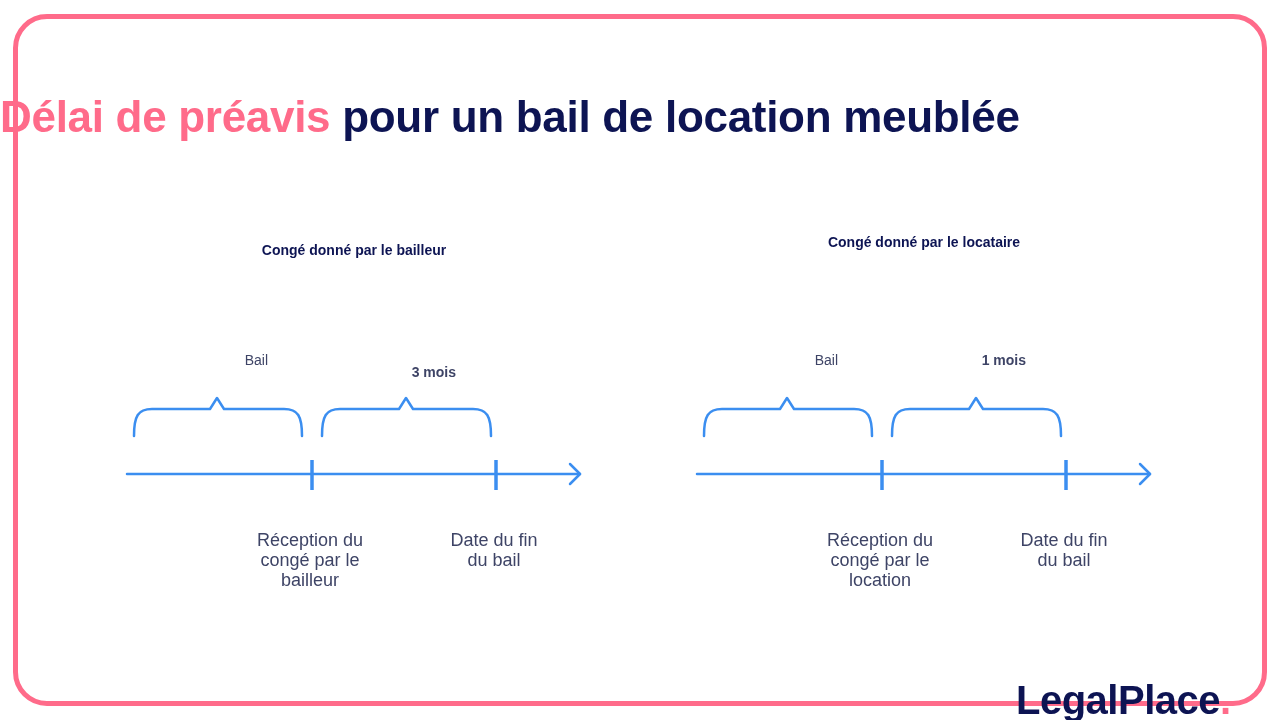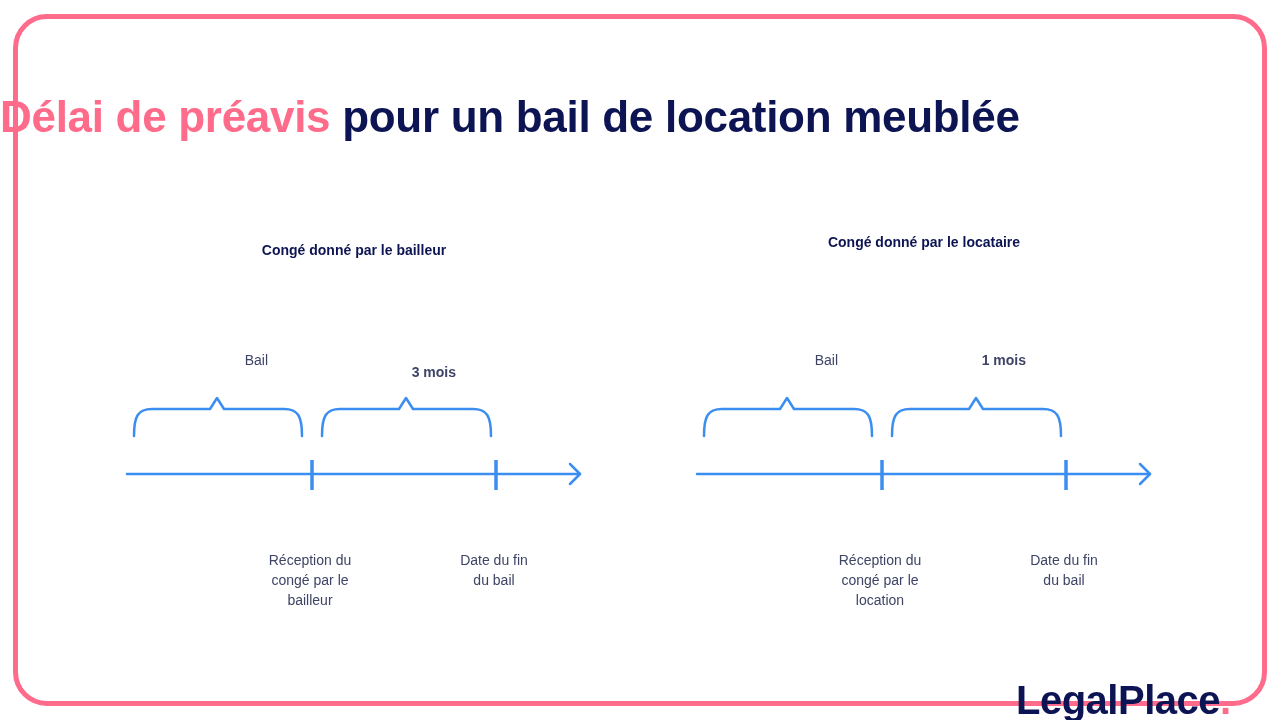--- a/index.html
+++ b/index.html
@@ -6,21 +6,21 @@
   body { width:1280px; height:720px; background:#ffffff; position:relative; overflow:hidden;
          font-family:"Liberation Sans", "DejaVu Sans", sans-serif; }
   .frame { position:absolute; left:13px; top:14px; width:1254px; height:692px;
            border:5px solid #ff6b8a; border-radius:34px; box-sizing:border-box; }
   .title { position:absolute; left:0; right:0; top:92px; text-align:left;
            font-size:44px; font-weight:bold; color:#0d1453; letter-spacing:-0.3px; }
   .title .accent { color:#ff6b8a; }
   .panel-title { position:absolute; font-size:14px; font-weight:bold; color:#0d1453; text-align:center; width:500px; }
   .lbl { position:absolute; font-size:14px; color:#3e4466; text-align:right; }
   .lbl.bold { font-weight:bold; color:#3e4466; }
-  .note { position:absolute; font-size:14px; color:#3e4466; text-align:center; line-height:20px; width:170px;margin-top:20px; }
+  .note { position:absolute; font-size:18px; color:#3e4466; text-align:center; line-height:20px; width:170px; }
   svg.timeline { position:absolute; overflow:visible; }
   .logo { position:absolute; left:1016px; top:632px; font-size:40px; font-weight:bold; color:#0d1453; letter-spacing:-0.5px;margin-top:46px; }
   .logo .dot { color:#ff6b8a; }
 </style>
 </head>
 <body>
 
 <div class="frame"></div>
 
 <div class="title"><span class="accent">Délai de préavis</span><span> pour un bail de location meublée</span></div>

